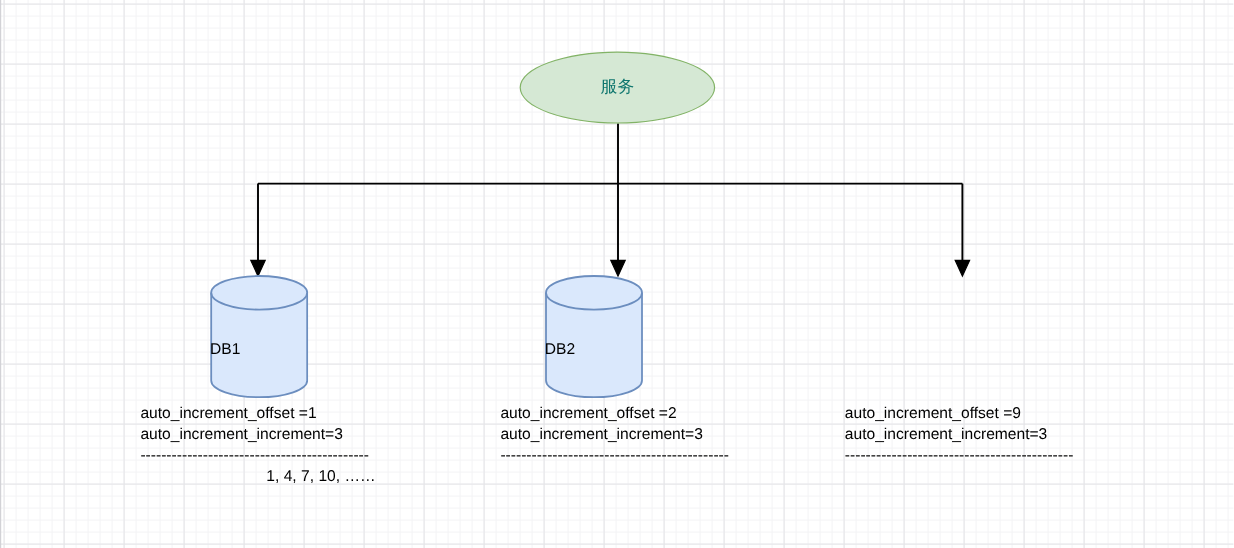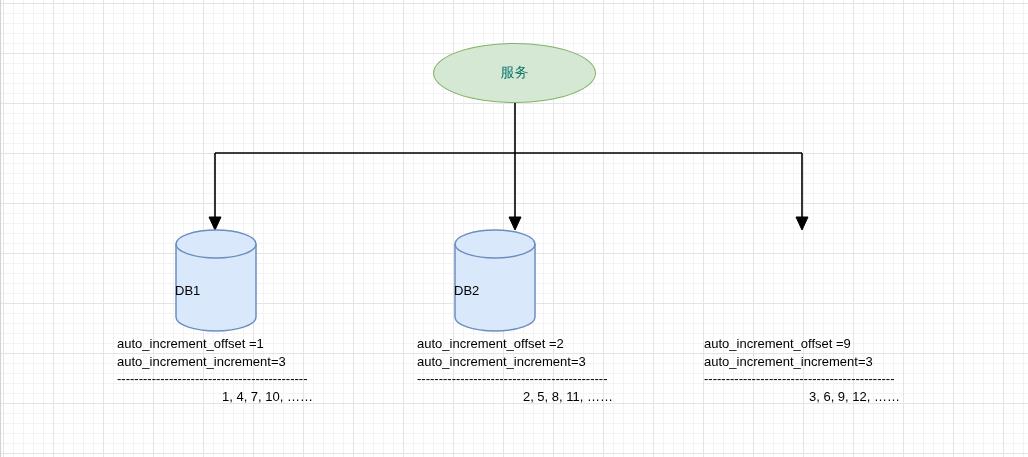--- a/index.html
+++ b/index.html
@@ -134,22 +134,20 @@
     <div class="offset-line">auto_increment_offset =1</div>
     <div class="increment-line">auto_increment_increment=3</div>
     <div class="separator-line">--------------------------------------------</div>
     <div class="sequence-line">1,  4,  7,  10,  ……</div>
   </div>
 
   <div class="notes n2">
     <div class="offset-line">auto_increment_offset =2</div>
     <div class="increment-line">auto_increment_increment=3</div>
     <div class="separator-line">--------------------------------------------</div>
-    <div class="sequence-line">2,  5,  8,  11,  ……</div>
   </div>
 
   <div class="notes n3">
     <div class="offset-line">auto_increment_offset =9</div>
     <div class="increment-line">auto_increment_increment=3</div>
     <div class="separator-line">--------------------------------------------</div>
-    <div class="sequence-line">3,  6,  9,  12,  ……</div>
   </div>
 </div>
 
 </body></html>

